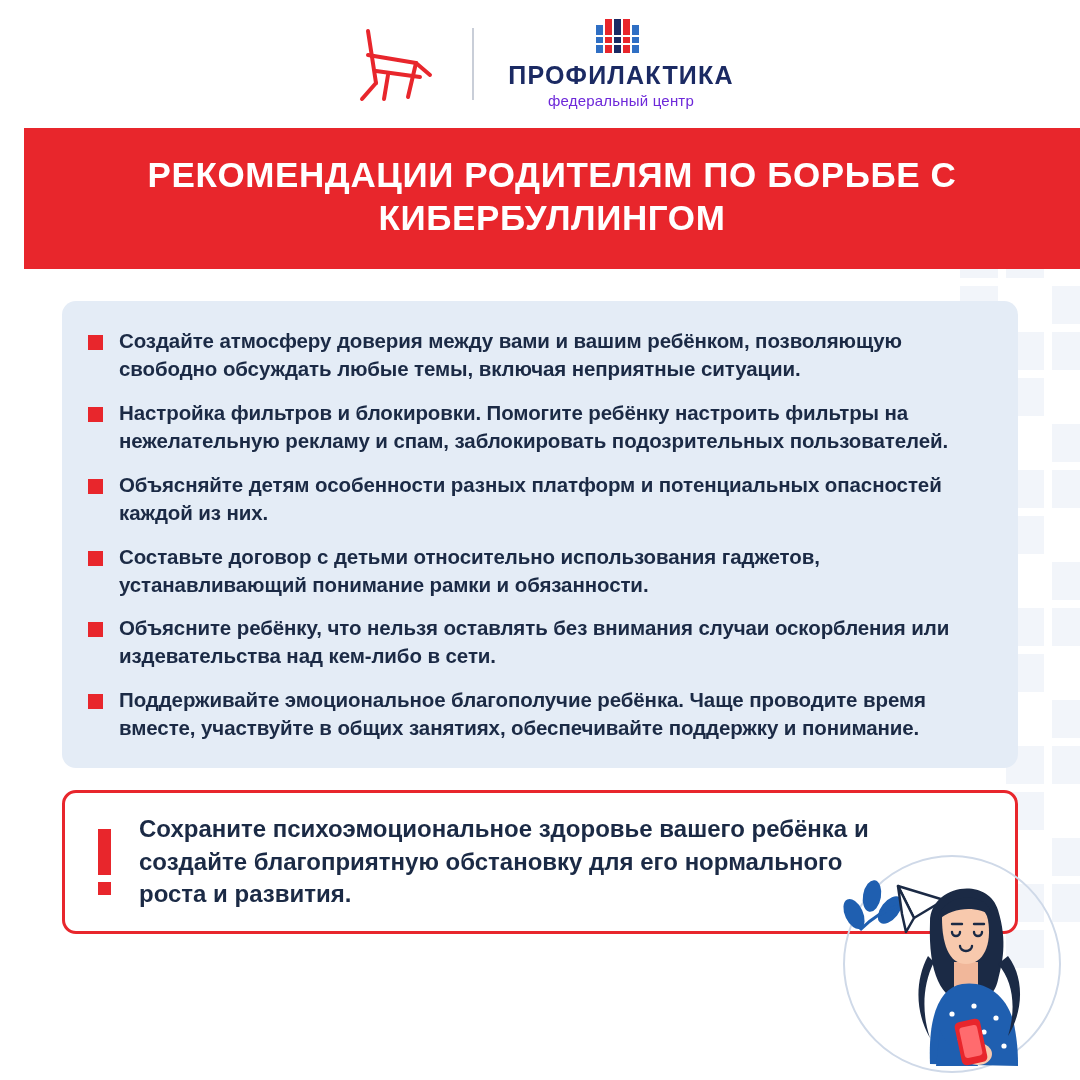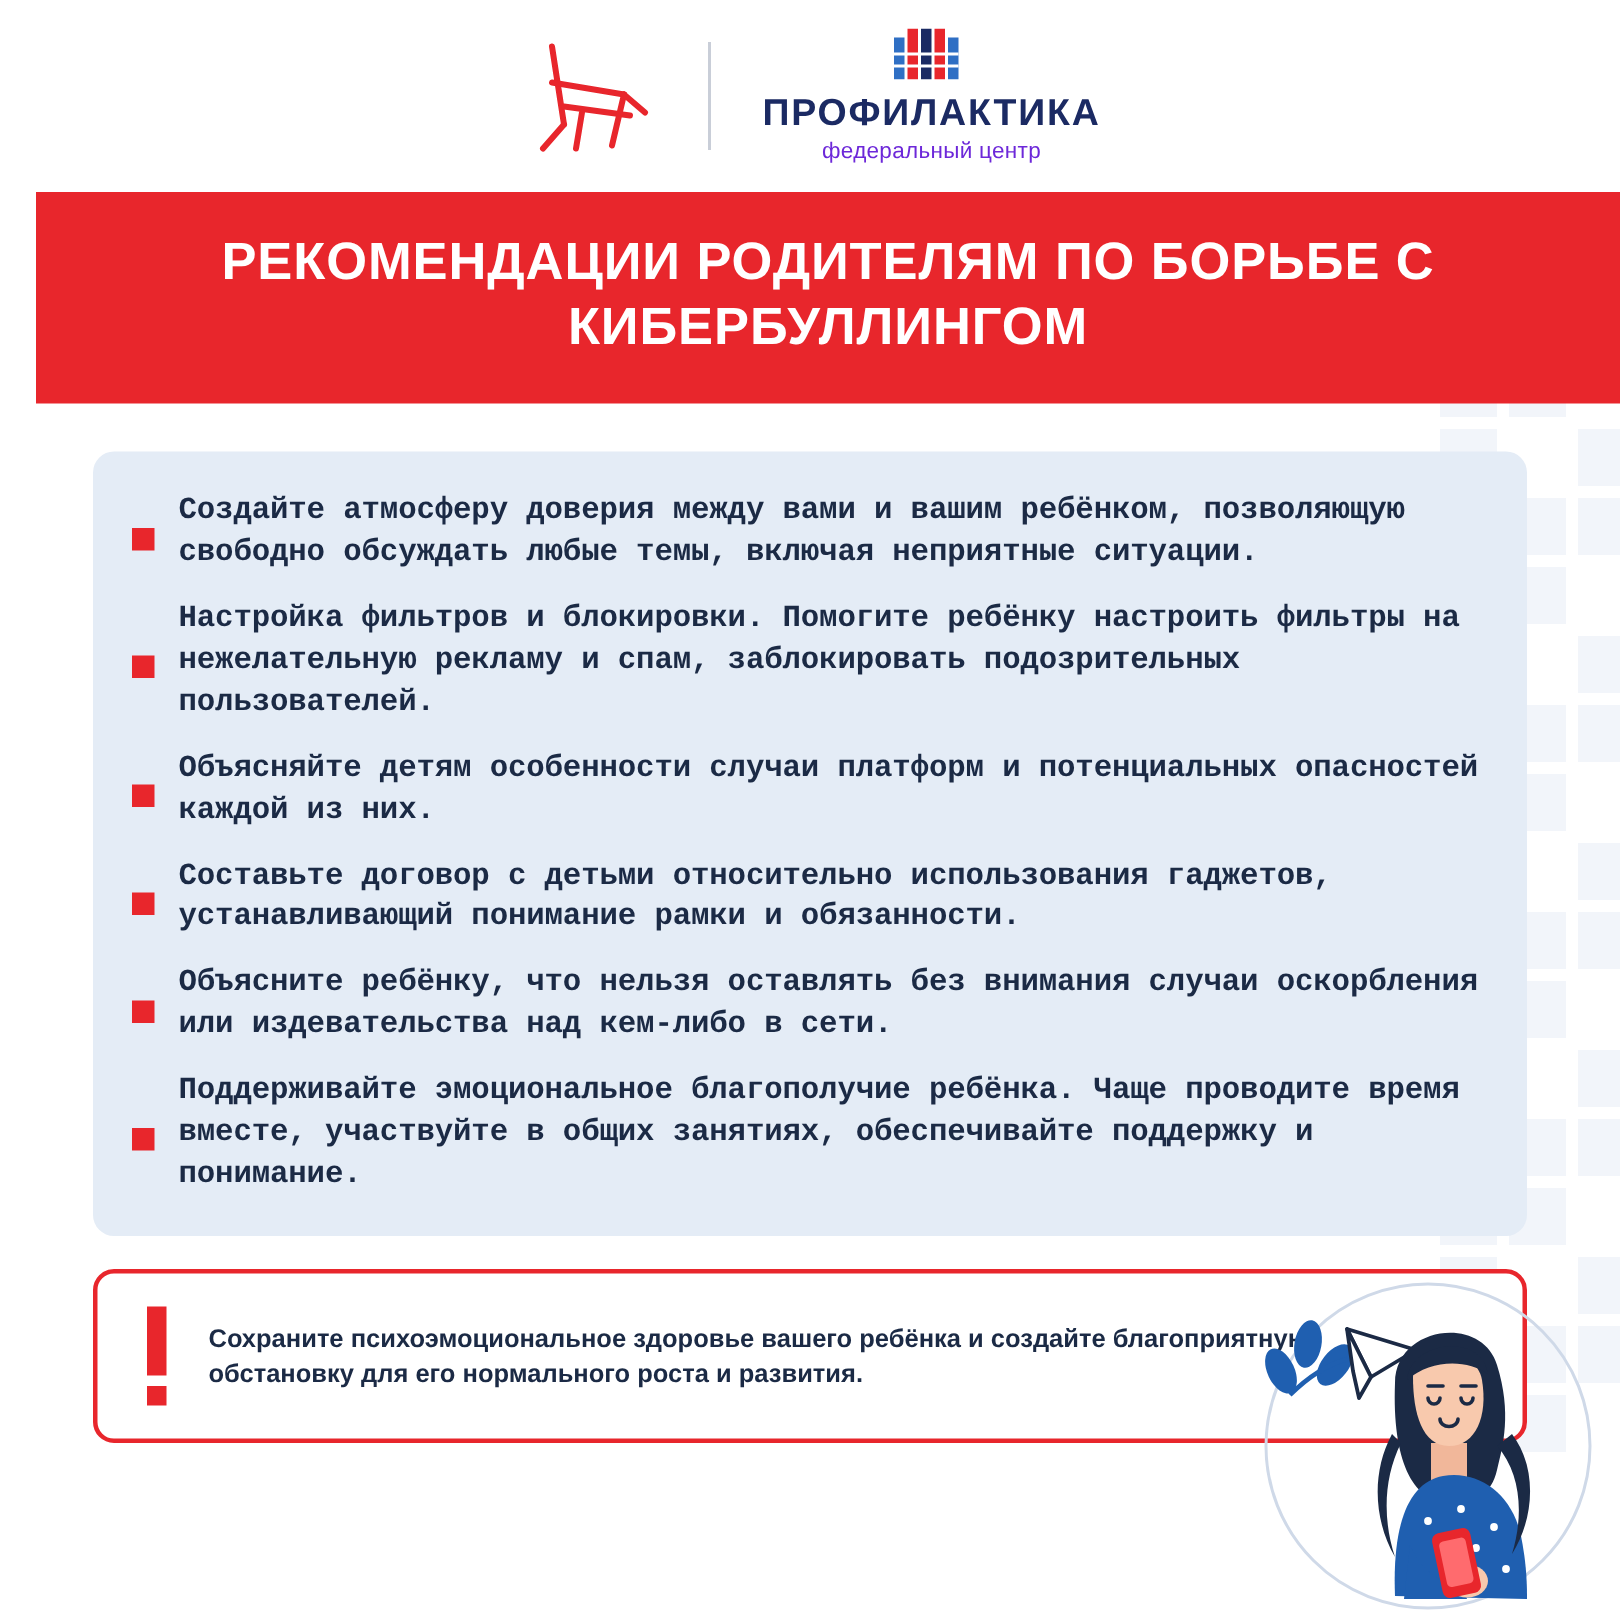--- a/index.html
+++ b/index.html
@@ -94,24 +94,23 @@
     z-index: 2;
     margin: 32px 62px 0 62px;
     background: #e4ecf6;
     border-radius: 14px;
     padding: 26px 30px 26px 26px;
   }
   ul.tips { list-style: none; }
   ul.tips li {
     position: relative;
     display: flex;
-    align-items: center;
+    align-items: flex-start;
     gap: 16px;
     margin-bottom: 16px;
-    font-family: Liberation Mono, monospace;
   }
   ul.tips li:last-child { margin-bottom: 0; }
   .bullet {
     flex: 0 0 auto;
     width: 15px;
     height: 15px;
     background: #e8262c;
     margin-top: 8px;
   }
   .tip-text {
@@ -148,21 +147,21 @@
     width: 13px;
     height: 46px;
     background: #e8262c;
   }
   .excl .dot {
     width: 13px;
     height: 13px;
     background: #e8262c;
   }
   .note-text {
-    font-size: 17px;
+    font-size: 24px;
     line-height: 1.36;
     font-weight: bold;
     color: #1b2a45;
     max-width: 740px;
   }
 
   
   .illustration {
     position: absolute;
     right: 18px;
@@ -254,21 +253,21 @@
         <li>
           <span class="bullet"></span>
           <span class="tip-text">Создайте атмосферу доверия между вами и вашим ребёнком, позволяющую свободно обсуждать любые темы, включая неприятные ситуации.</span>
         </li>
         <li>
           <span class="bullet"></span>
           <span class="tip-text">Настройка фильтров и блокировки. Помогите ребёнку настроить фильтры на нежелательную рекламу и спам, заблокировать подозрительных пользователей.</span>
         </li>
         <li>
           <span class="bullet"></span>
-          <span class="tip-text">Объясняйте детям особенности случаи платформ и потенциальных опасностей каждой из них.</span>
+          <span class="tip-text">Объясняйте детям особенности разных платформ и потенциальных опасностей каждой из них.</span>
         </li>
         <li>
           <span class="bullet"></span>
           <span class="tip-text">Составьте договор с детьми относительно использования гаджетов, устанавливающий понимание рамки и обязанности.</span>
         </li>
         <li>
           <span class="bullet"></span>
           <span class="tip-text">Объясните ребёнку, что нельзя оставлять без внимания случаи оскорбления или издевательства над кем-либо в сети.</span>
         </li>
         <li>

